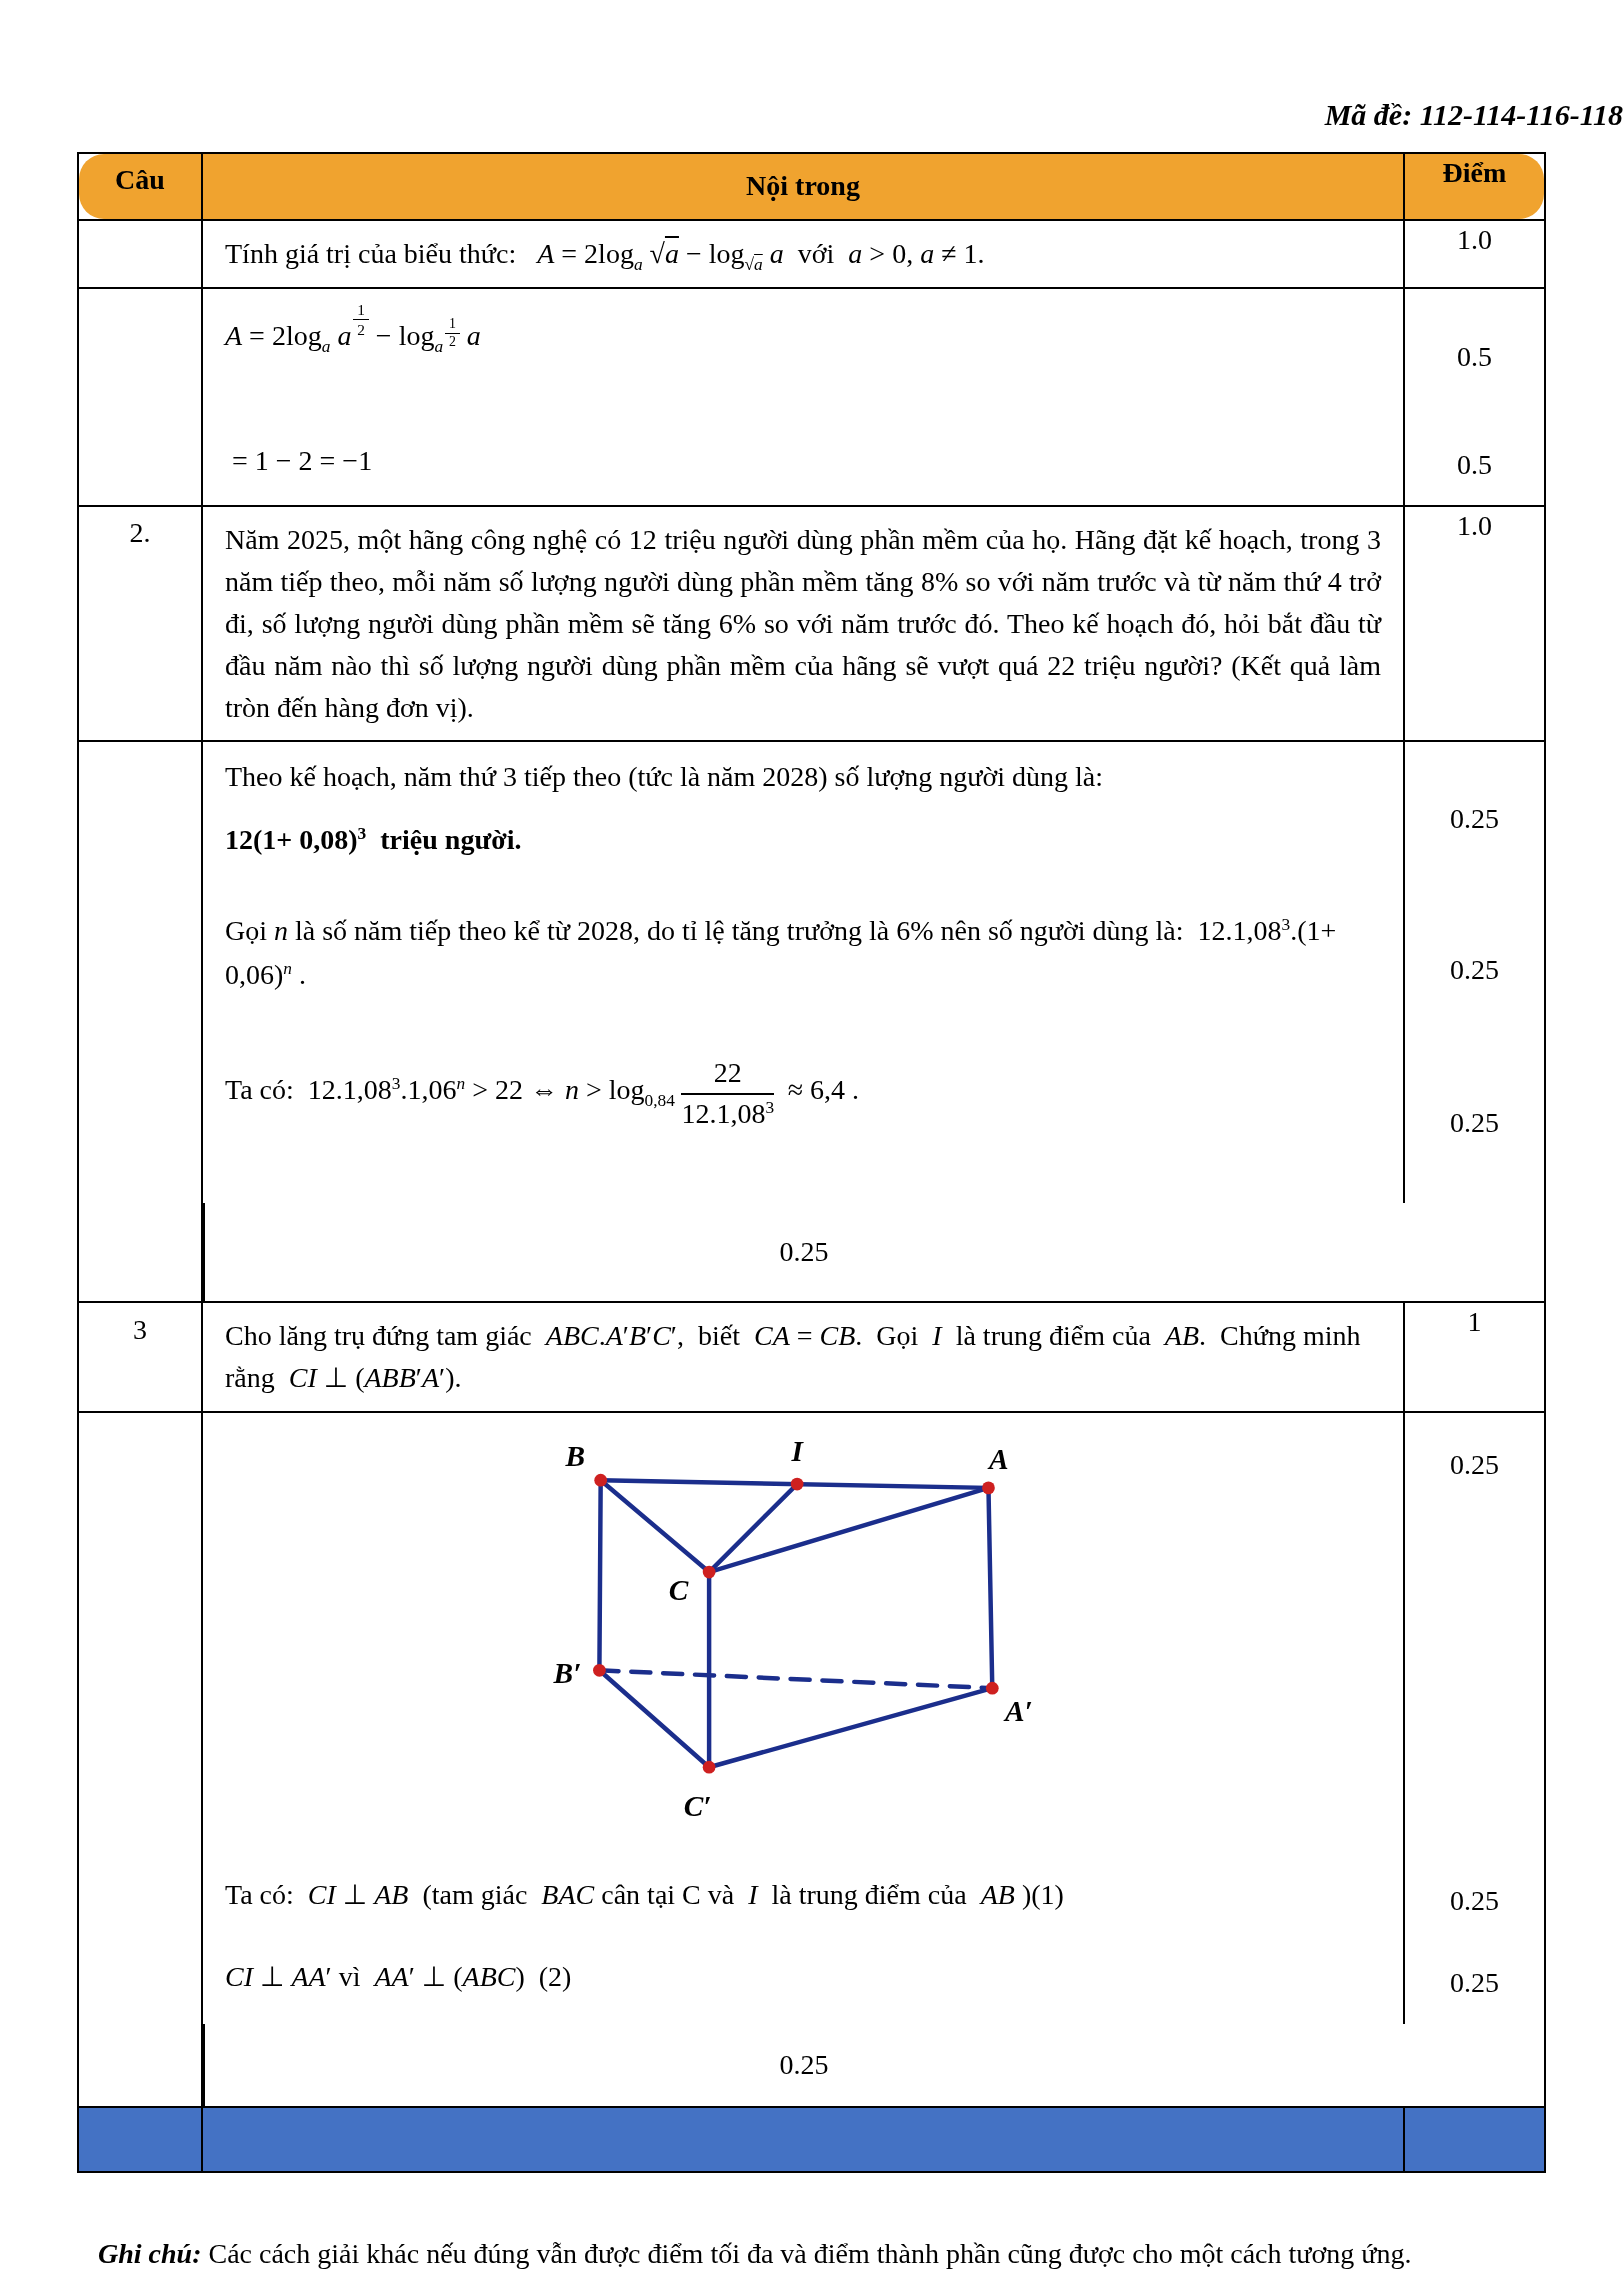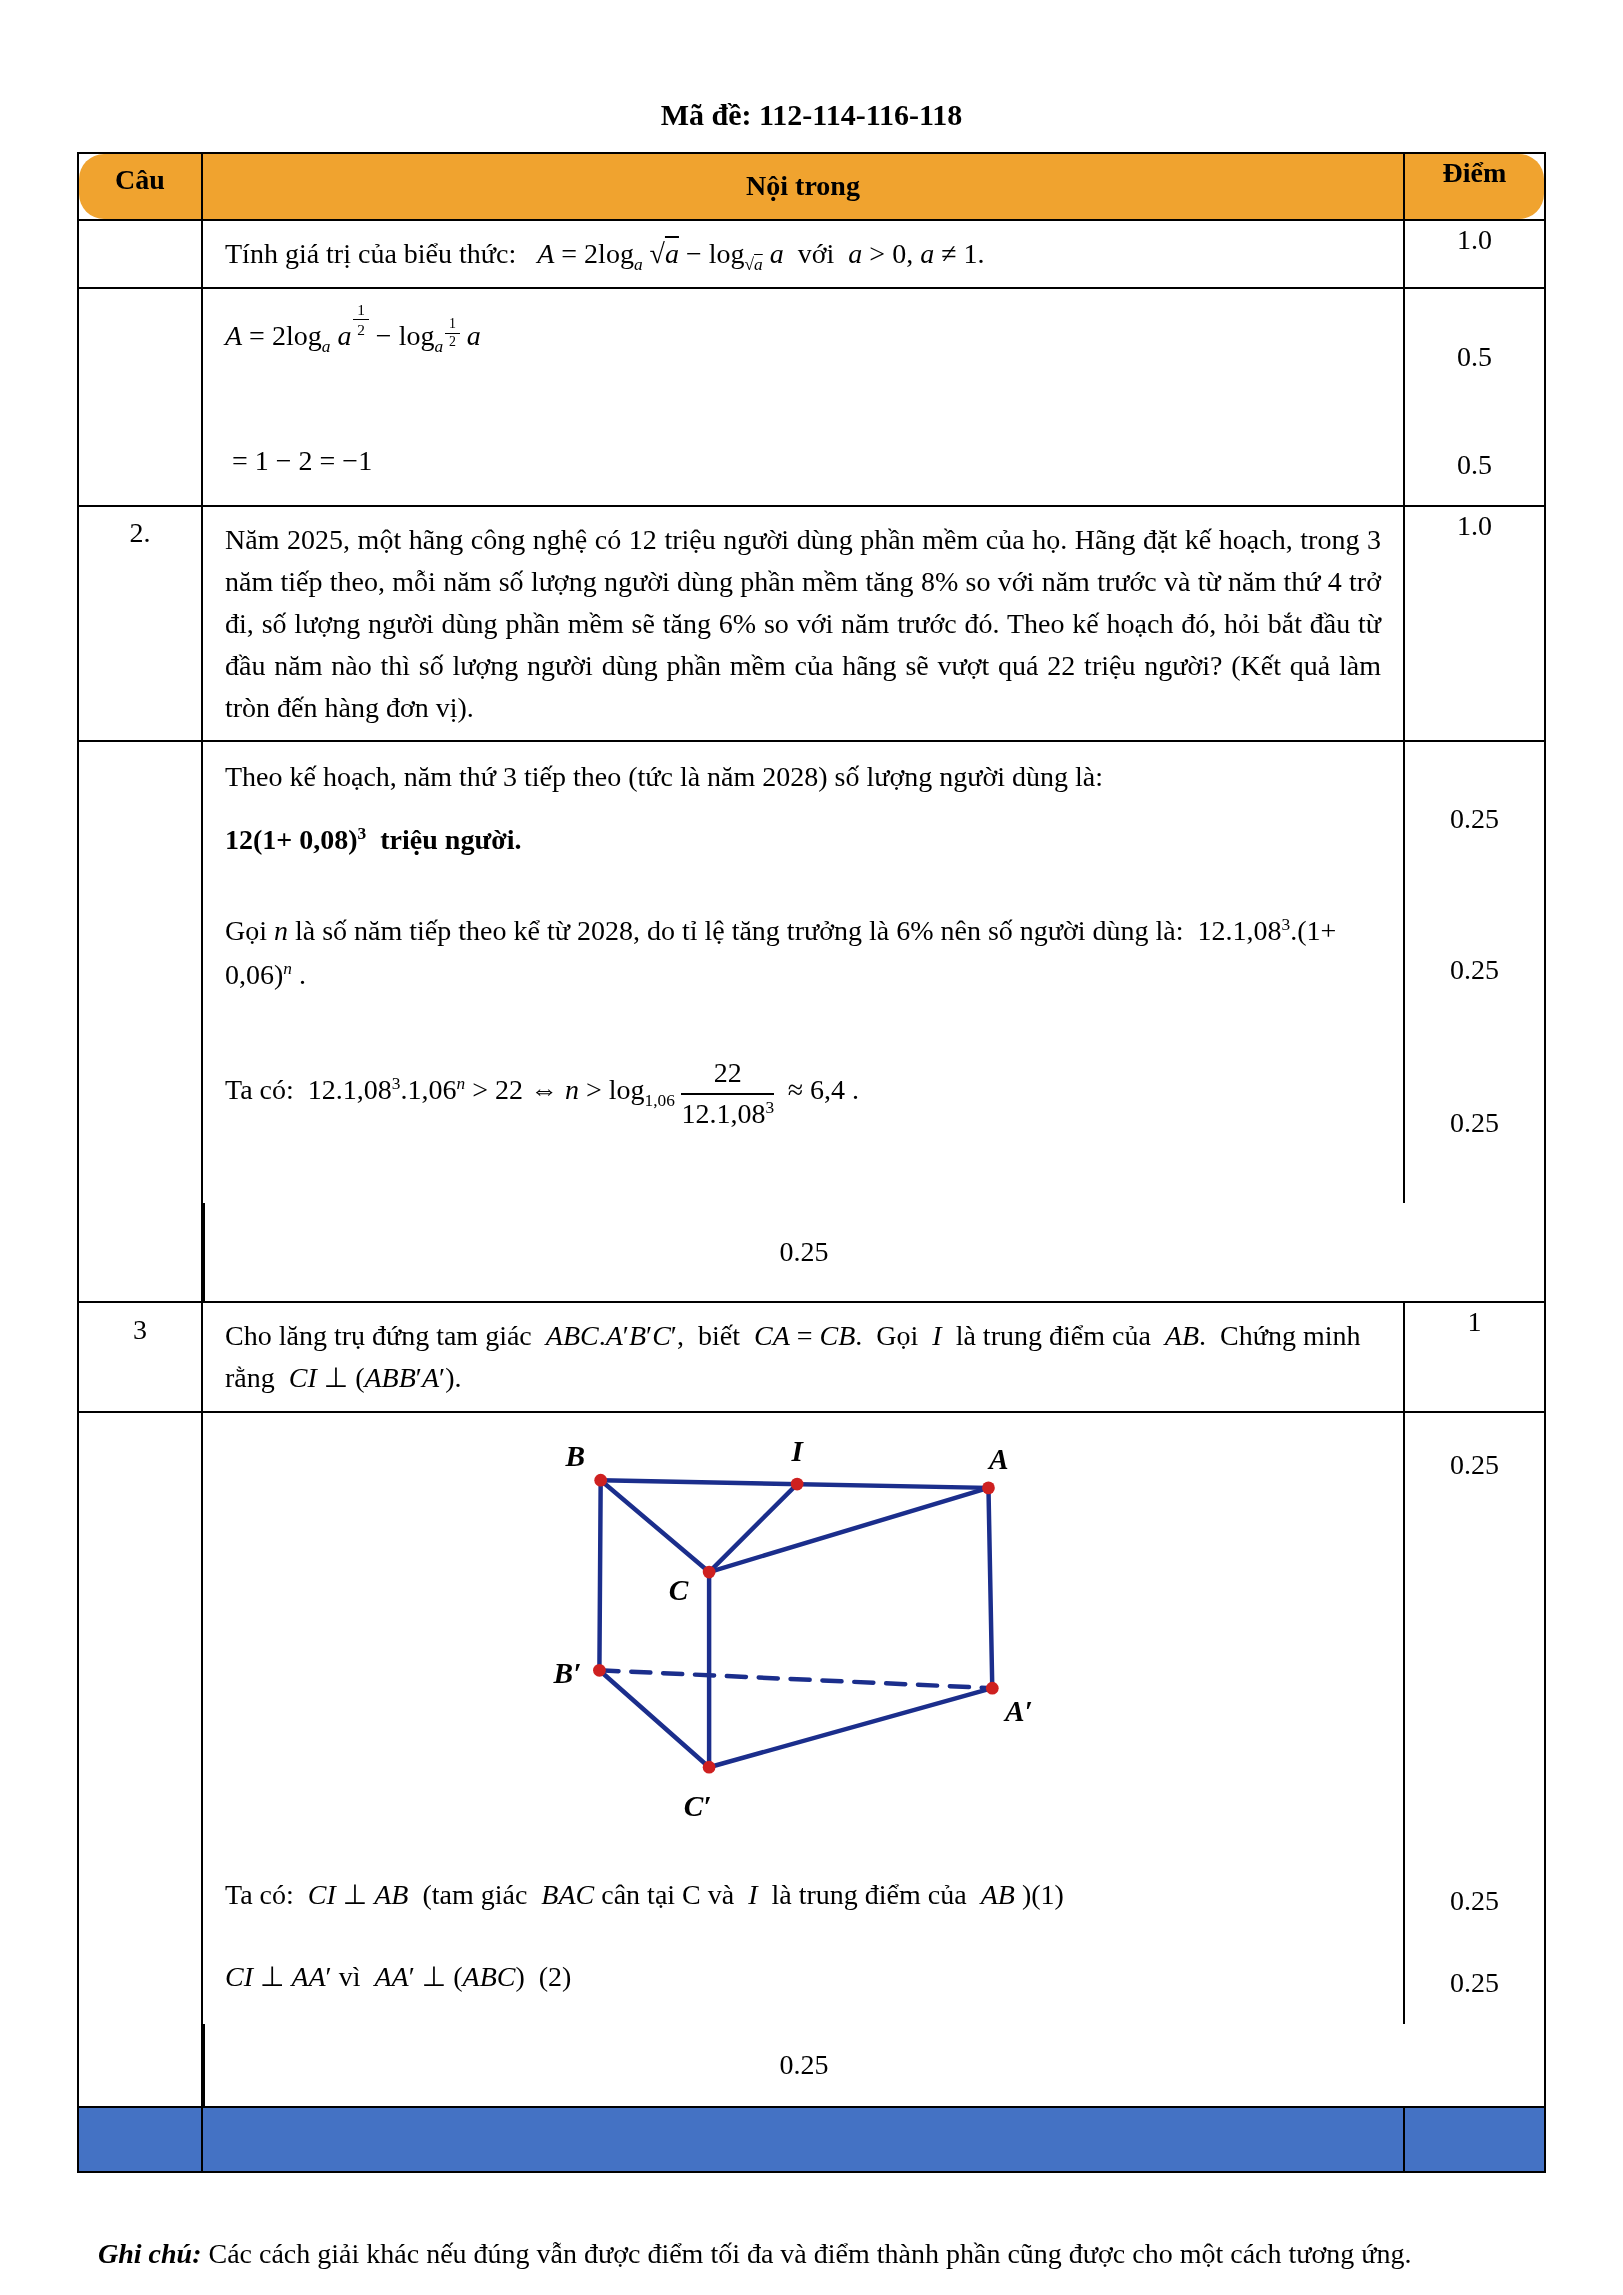--- a/index.html
+++ b/index.html
@@ -1,20 +1,20 @@
 <!DOCTYPE html>
 <html style="--header-bg: #F0A32F; --blue-bar: #4472C4; --figure-line: #1B2E8C; --vertex-dot: #CE2020; --footer-border: #B00000; --footer-text: #2B35C9;font-size:10.5px"><head>
 <meta charset="utf-8">
 <style>
   * { box-sizing: border-box; margin: 0; padding: 0; }
   html, body { background: #ffffff; }
   body { width: 1623px; font-family: "Liberation Serif", serif; color: #000; }
   .page { width: 1623px; min-height: 2295px; position: relative; font-size: 28px; }
 
-  .title { text-align: center; font-weight: bold; font-size: 30px; padding-top: 98px; }
+  .title { text-align: right; font-weight: bold; font-size: 30px; padding-top: 98px; font-style: italic; }
 
   .ans-table { margin: 19.6px 77px 0 77px; border: 2px solid #000; }
   .trow { display: grid; grid-template-columns: 124px 1fr 141px; border-top: 2px solid #000; }
   .trow.first { border-top: none; }
   .trow2 { display: grid; grid-template-columns: 124px 1fr; border-top: 2px solid #000; }
 
   .thead { background: var(--header-bg, #F0A32F); font-weight: bold; border-radius: 25px; }
   .thead .cell { text-align: center; padding: 5.2px 0 6.5px 0; }
 
   .cell.cau { border-right: 2px solid #000; text-align: center; padding-top: 10.5px; }
@@ -102,21 +102,21 @@
       <div class="subcol">
         <div class="step" style="min-height:154px">
           <div class="step-main">Theo kế hoạch, năm thứ 3 tiếp theo (tức là năm 2028) số lượng người dùng là:<br><span class="fline">12(1+ 0,08)<sup>3</sup>&nbsp; triệu người.</span></div>
           <div class="step-pt">0.25</div>
         </div>
         <div class="step" style="min-height:147px">
           <div class="step-main">Gọi <i>n</i> là số năm tiếp theo kể từ 2028, do tỉ lệ tăng trưởng là 6% nên số người dùng là:&nbsp; 12.1,08<sup>3</sup>.(1+ 0,06)<sup><i>n</i></sup> .</div>
           <div class="step-pt">0.25</div>
         </div>
         <div class="step" style="min-height:160px">
-          <div class="step-main">Ta có:&nbsp; 12.1,08<sup>3</sup>.1,06<sup><i>n</i></sup> &gt; 22 ⇔ <i>n</i> &gt; log<sub>1,06</sub><span class="dfrac"><span class="ft">22</span><span class="fb">12.1,08<sup>3</sup></span></span> ≈ 6,4 .</div>
+          <div class="step-main">Ta có:&nbsp; 12.1,08<sup>3</sup>.1,06<sup><i>n</i></sup> &gt; 22 ⇔ <i>n</i> &gt; log<sub>0,84</sub><span class="dfrac"><span class="ft">22</span><span class="fb">12.1,08<sup>3</sup></span></span> ≈ 6,4 .</div>
           <div class="step-pt">0.25</div>
         </div>
         <div class="step" style="min-height:98px">
           <div class="step-pt">0.25</div>
         </div>
       </div>
     </div>
 
     <div class="trow">
       <div class="cell cau">3</div>

